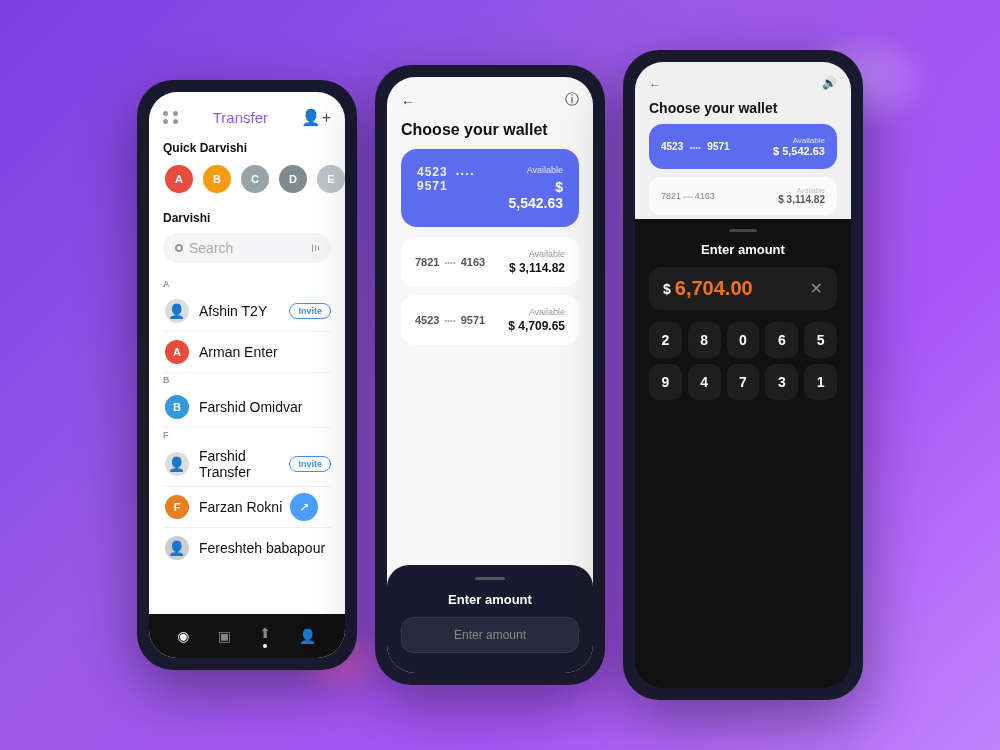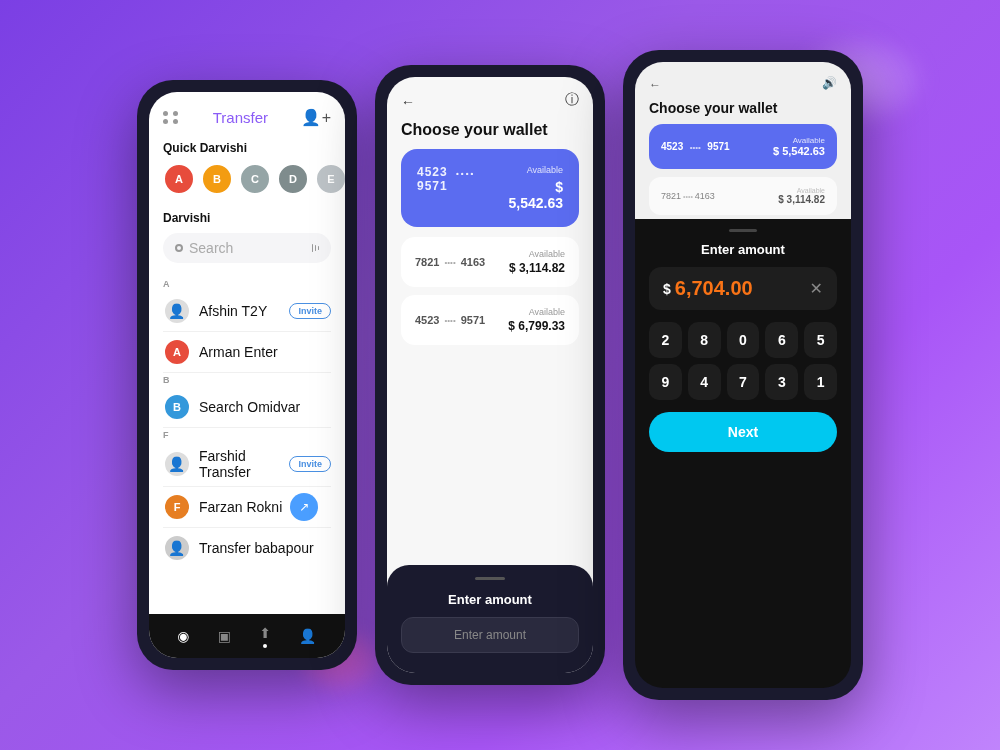--- a/index.html
+++ b/index.html
@@ -255,21 +255,21 @@
 
           <div class="contact-row">
             <div class="avatar-circle" style="background:#e74c3c;width:28px;height:28px;">A</div>
             <span class="contact-name">Arman Enter</span>
           </div>
           <div class="divider-line"></div>
 
           <div class="contacts-alpha">B</div>
           <div class="contact-row">
             <div class="avatar-circle" style="background:#3498db;width:28px;height:28px;">B</div>
-            <span class="contact-name">Search Omidvar</span>
+            <span class="contact-name">Farshid Omidvar</span>
           </div>
           <div class="divider-line"></div>
 
           <div class="contacts-alpha">F</div>
           <div class="contact-row">
             <div class="avatar-circle" style="background:#ddd;width:28px;height:28px;">
               <span style="color:#aaa;font-size:14px;">👤</span>
             </div>
             <span class="contact-name">Farshid Transfer</span>
             <div class="invite-badge">Invite</div>
@@ -280,21 +280,21 @@
             <div class="avatar-circle" style="background:#e67e22;width:28px;height:28px;">F</div>
             <span class="contact-name">Farzan Rokni</span>
             <div class="fab-btn" style="position:relative;right:auto;bottom:auto;width:28px;height:28px;font-size:12px;">↗</div>
           </div>
           <div class="divider-line"></div>
 
           <div class="contact-row">
             <div class="avatar-circle" style="background:#ccc;width:28px;height:28px;">
               <span style="color:#aaa;font-size:14px;">👤</span>
             </div>
-            <span class="contact-name">Transfer babapour</span>
+            <span class="contact-name">Fereshteh babapour</span>
           </div>
         </div>
 
         <div class="p1-bottom-nav">
           <div style="text-align:center;">
             <span class="nav-icon active">◉</span>
           </div>
           <div style="text-align:center;">
             <span class="nav-icon">▣</span>
           </div>
@@ -350,21 +350,21 @@
         </div>
 
         <div class="wallet-card-normal">
           <div class="card-left">
             <span style="font-size:11px;color:#555;font-weight:600;">4523</span>
             <span style="font-size:8px;color:#aaa;margin:0 3px;">••••</span>
             <span style="font-size:11px;color:#555;font-weight:600;">9571</span>
           </div>
           <div class="card-right">
             <div class="normal-card-available">Available</div>
-            <div class="normal-card-amount">$ 6,799.33</div>
+            <div class="normal-card-amount">$ 4,709.65</div>
           </div>
         </div>
 
         <div class="p2-enter-sheet" style="margin-top:auto;">
           <div class="sheet-handle"></div>
           <div class="sheet-title">Enter amount</div>
           <div class="amount-input-box">Enter amount</div>
         </div>
       </div>
     </div>
@@ -423,18 +423,17 @@
           <div class="num-key">0</div>
           <div class="num-key">6</div>
           <div class="num-key">5</div>
           <div class="num-key">9</div>
           <div class="num-key">4</div>
           <div class="num-key">7</div>
           <div class="num-key">3</div>
           <div class="num-key">1</div>
         </div>
 
-        <div class="next-btn">Next</div>
       </div>
     </div>
   </div>
 
 </div>
 
 </body></html>

